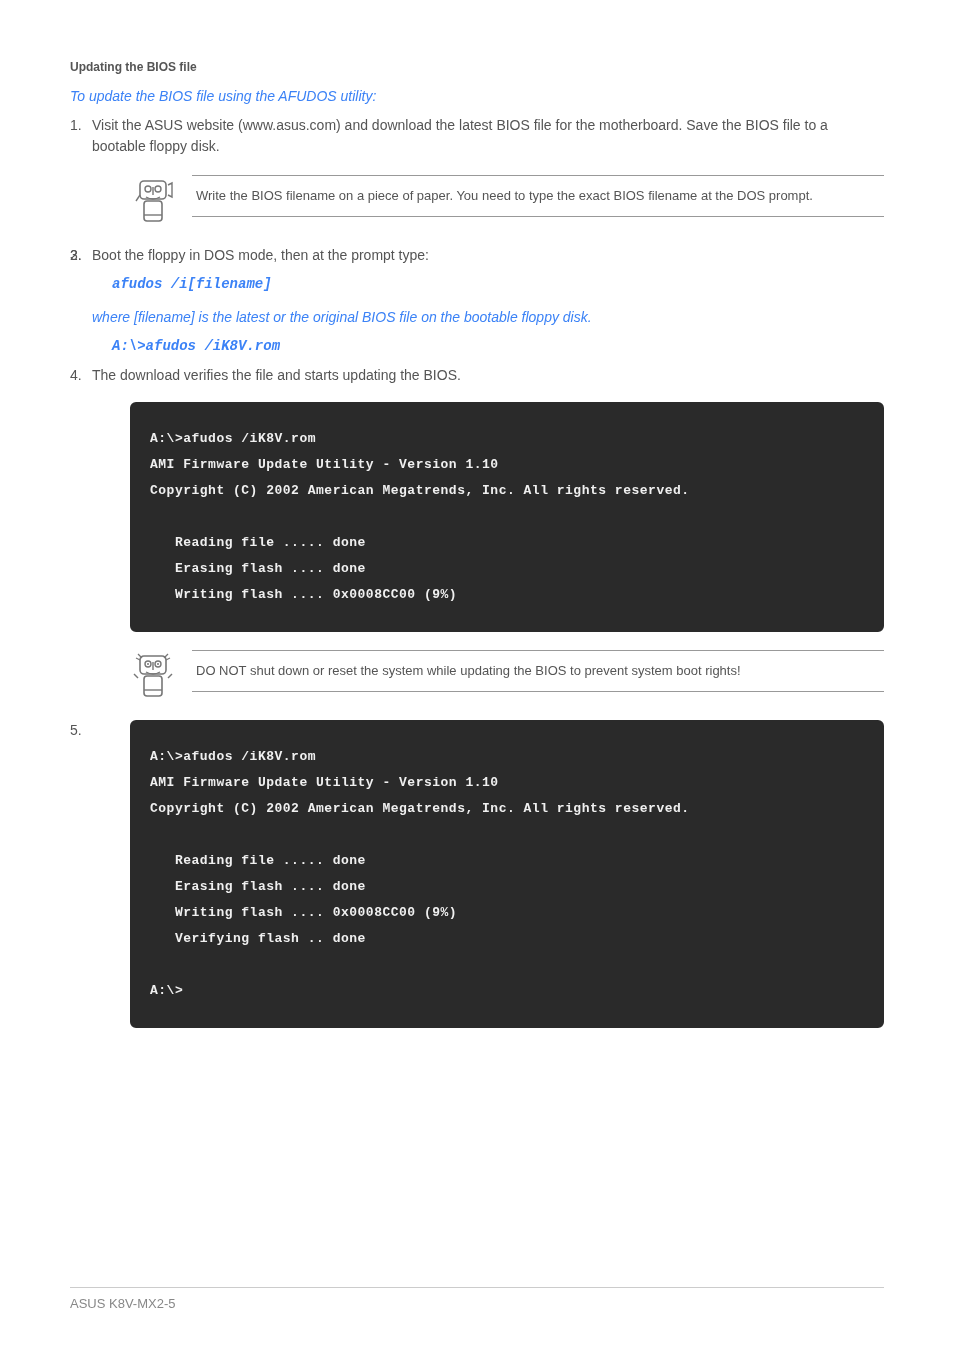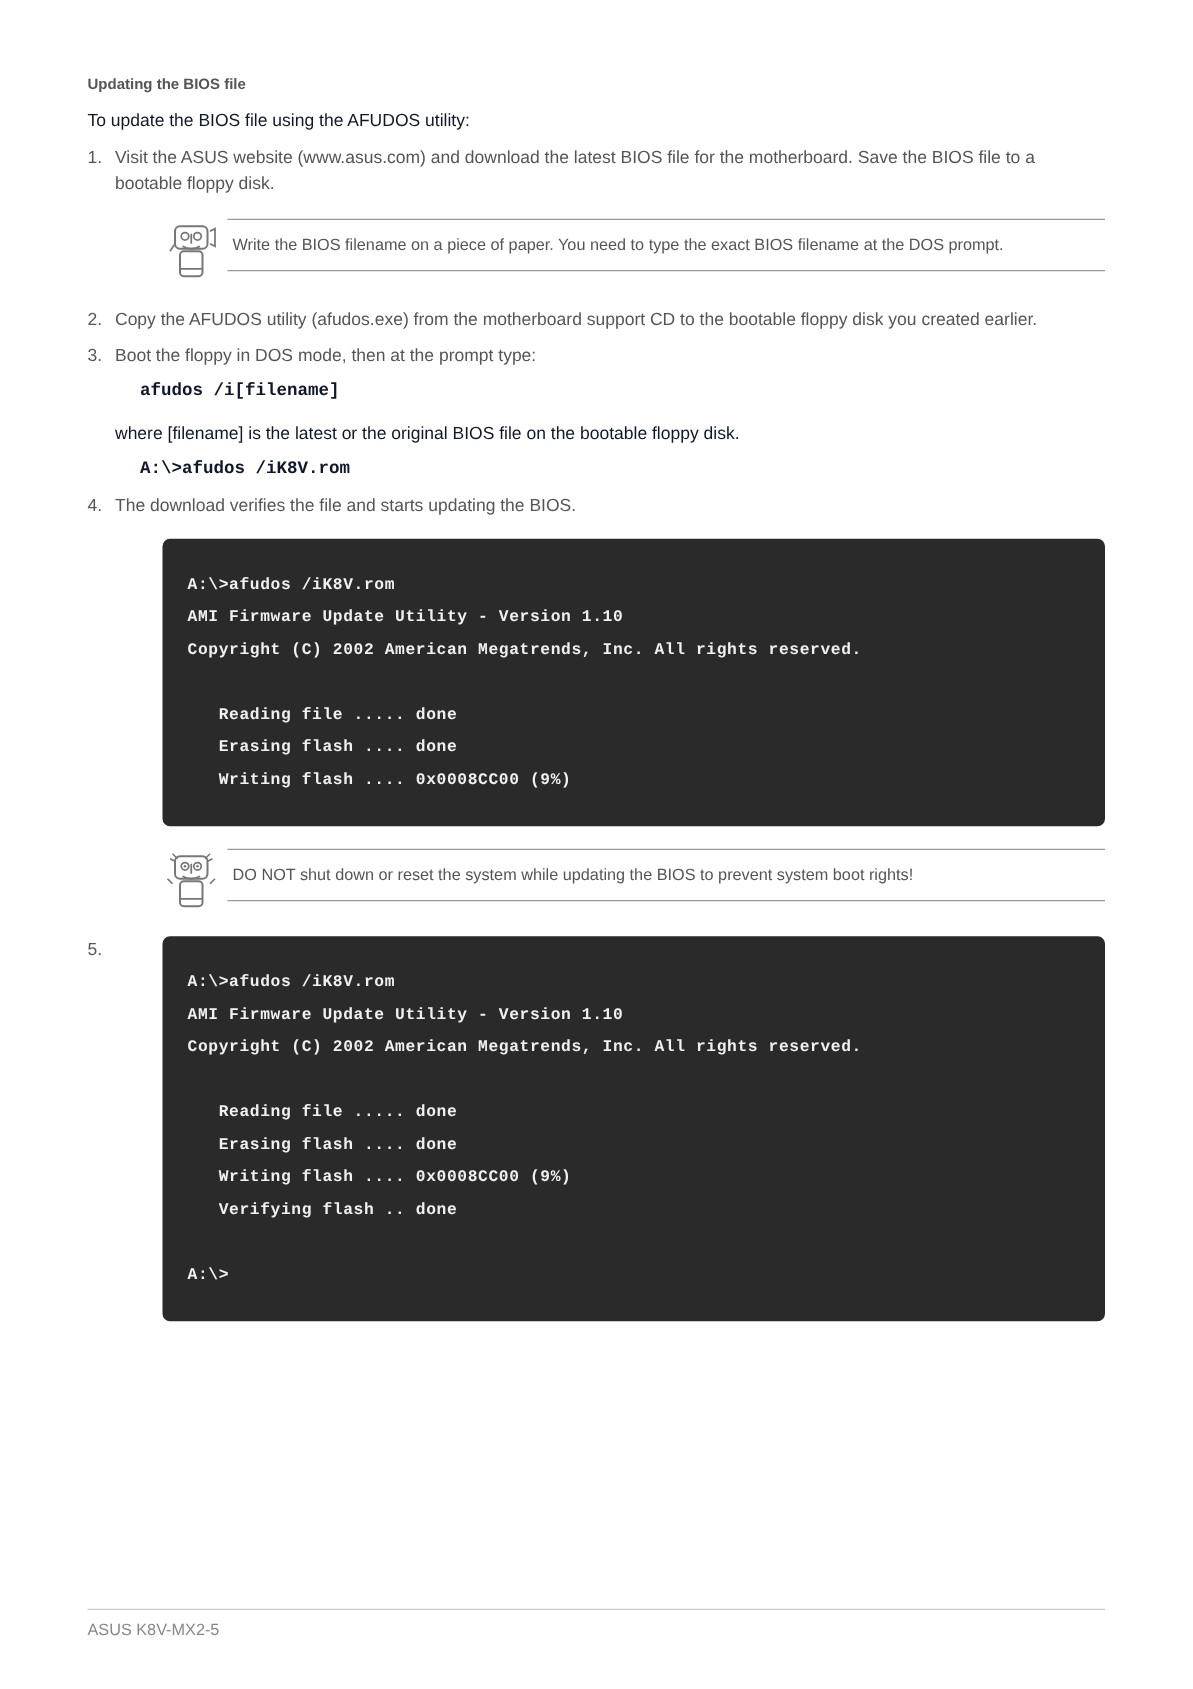--- a/index.html
+++ b/index.html
@@ -13,44 +13,45 @@
     padding: 60px 70px 40px 70px;
   }
   .section-header {
     font-size: 12px;
     font-weight: bold;
     color: #555555;
     margin-bottom: 12px;
   }
   .body-text {
     font-size: 14px;
-    color: #0f172a;
+    color: #3b82f6;
     line-height: 1.5;
     margin-bottom: 8px;
+    font-style: italic;
   }
   .numbered-item {
     font-size: 14px;
     color: #555555;
     line-height: 1.5;
     margin-bottom: 8px;
     padding-left: 22px;
     position: relative;
   }
   .numbered-item .num {
     position: absolute;
     left: 0;
   }
   .inline-mono {
     font-family: "Courier New", Courier, monospace;
     font-weight: bold;
   }
   .note-box {
     display: flex;
     align-items: flex-start;
-    gap: 4px;
+    gap: 14px;
     margin: 18px 0 18px 60px;
   }
   .note-box .icon {
     flex: 0 0 auto;
   }
   .note-box .note-content {
     flex: 1 1 auto;
     border-top: 1px solid #999999;
     border-bottom: 1px solid #999999;
     padding: 10px 4px;
@@ -110,21 +111,20 @@
       <line x1="14" y1="40" x2="32" y2="40" stroke="#777" stroke-width="1.4"></line>
       <line x1="6" y1="26" x2="10" y2="20" stroke="#777" stroke-width="1.4"></line>
       <path d="M38 10 L42 8 L42 22 L38 20" fill="none" stroke="#777" stroke-width="1.4"></path>
     </svg>
   </div>
   <div class="note-content">Write the BIOS filename on a piece of paper. You need to type the exact BIOS filename at the DOS prompt.</div>
 </div>
 
 <div class="numbered-item">
   <span class="num">2.</span>
-  <span>Copy the AFUDOS utility (afudos.exe) from the motherboard support CD to the bootable floppy disk you created earlier.</span>
 </div>
 
 <div class="numbered-item">
   <span class="num">3.</span>
   <span>Boot the floppy in DOS mode, then at the prompt type:</span>
 </div>
 <div class="body-text inline-mono" style="padding-left:42px; margin-top:4px;">afudos /i[filename]</div>
 <div class="body-text" style="padding-left:22px;margin-top:12px;">where [filename] is the latest or the original BIOS file on the bootable floppy disk.</div>
 <div class="body-text inline-mono" style="padding-left:42px; margin-top:4px;">A:\&gt;afudos /iK8V.rom</div>
 

